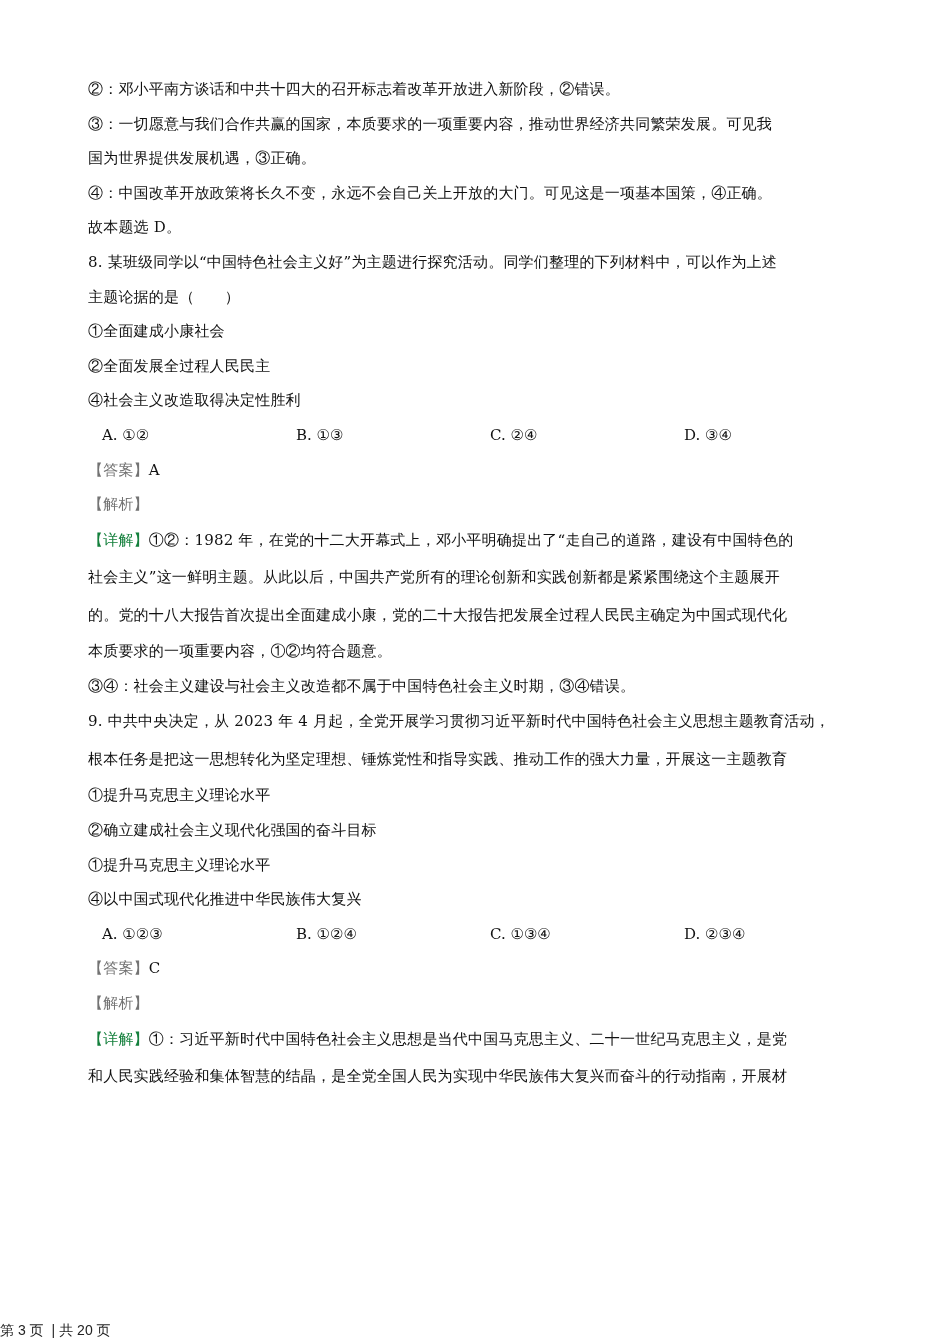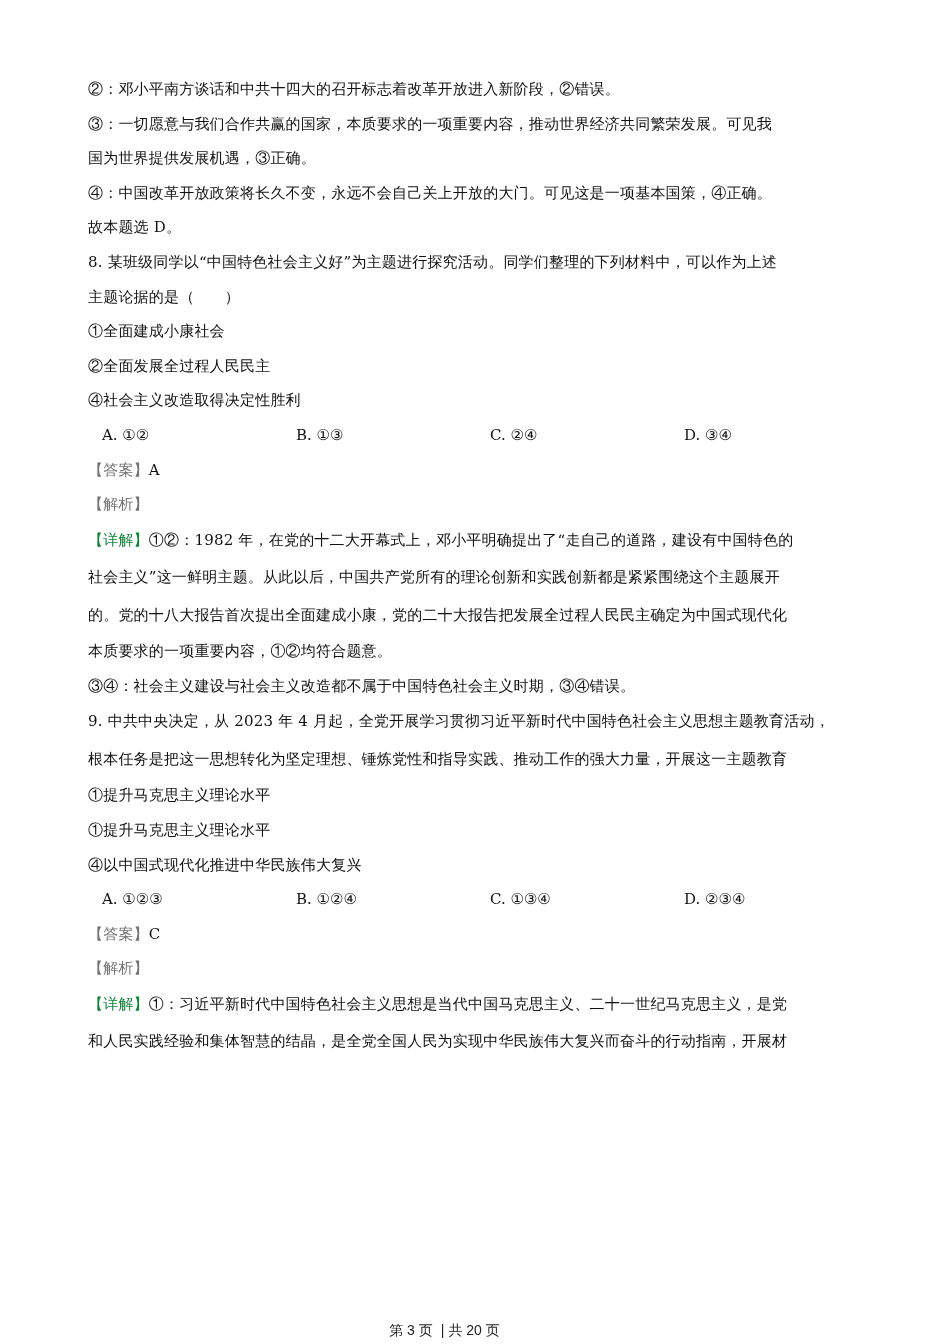--- a/index.html
+++ b/index.html
@@ -43,21 +43,20 @@
       color: #737373;
     }
     .label-black {
       color: #15803d;
     }
     .footer {
       position: absolute;
       left: 0;
       width: 889px;
       top: 1322px;
-      text-align: center;
       font-size: 14px;
       color: #222;
       font-family: "Liberation Sans", "DejaVu Sans", sans-serif;
     }
     .footer .sep {
       margin: 0 4px 0 8px;
     }
   </style>
 </head>
 <body>
@@ -96,20 +95,21 @@
     <div class="line wrap-gap">社会主义”这一鲜明主题。从此以后，中国共产党所有的理论创新和实践创新都是紧紧围绕这个主题展开</div>
     <div class="line wrap-gap">的。党的十八大报告首次提出全面建成小康，党的二十大报告把发展全过程人民民主确定为中国式现代化</div>
     <div class="line">本质要求的一项重要内容，①②均符合题意。</div>
     <div class="line">③④：社会主义建设与社会主义改造都不属于中国特色社会主义时期，③④错误。</div>
   </div>
 
   <div>
     <div class="line wrap-gap">9. 中共中央决定，从 2023 年 4 月起，全党开展学习贯彻习近平新时代中国特色社会主义思想主题教育活动，</div>
     <div class="line wrap-gap">根本任务是把这一思想转化为坚定理想、锤炼党性和指导实践、推动工作的强大力量，开展这一主题教育</div>
     <div class="line">①提升马克思主义理论水平</div>
+    <div class="line">②确立建成社会主义现代化强国的奋斗目标</div>
     <div class="line">①提升马克思主义理论水平</div>
     <div class="line">④以中国式现代化推进中华民族伟大复兴</div>
     <div class="options">
       <span class="opt">A. ①②③</span>
       <span class="opt">B. ①②④</span>
       <span class="opt">C. ①③④</span>
       <span class="opt">D. ②③④</span>
     </div>
     <div class="line">
       <span class="label-blue">【答案】</span><span>C</span>

